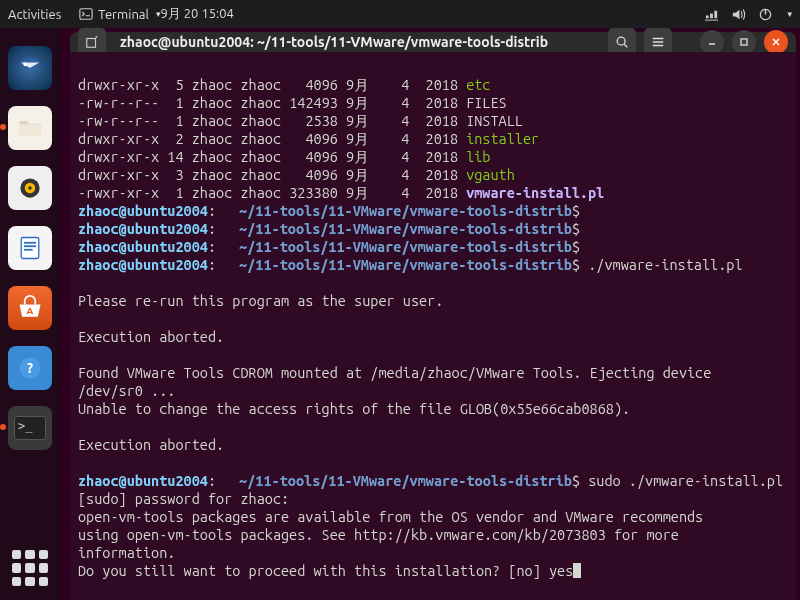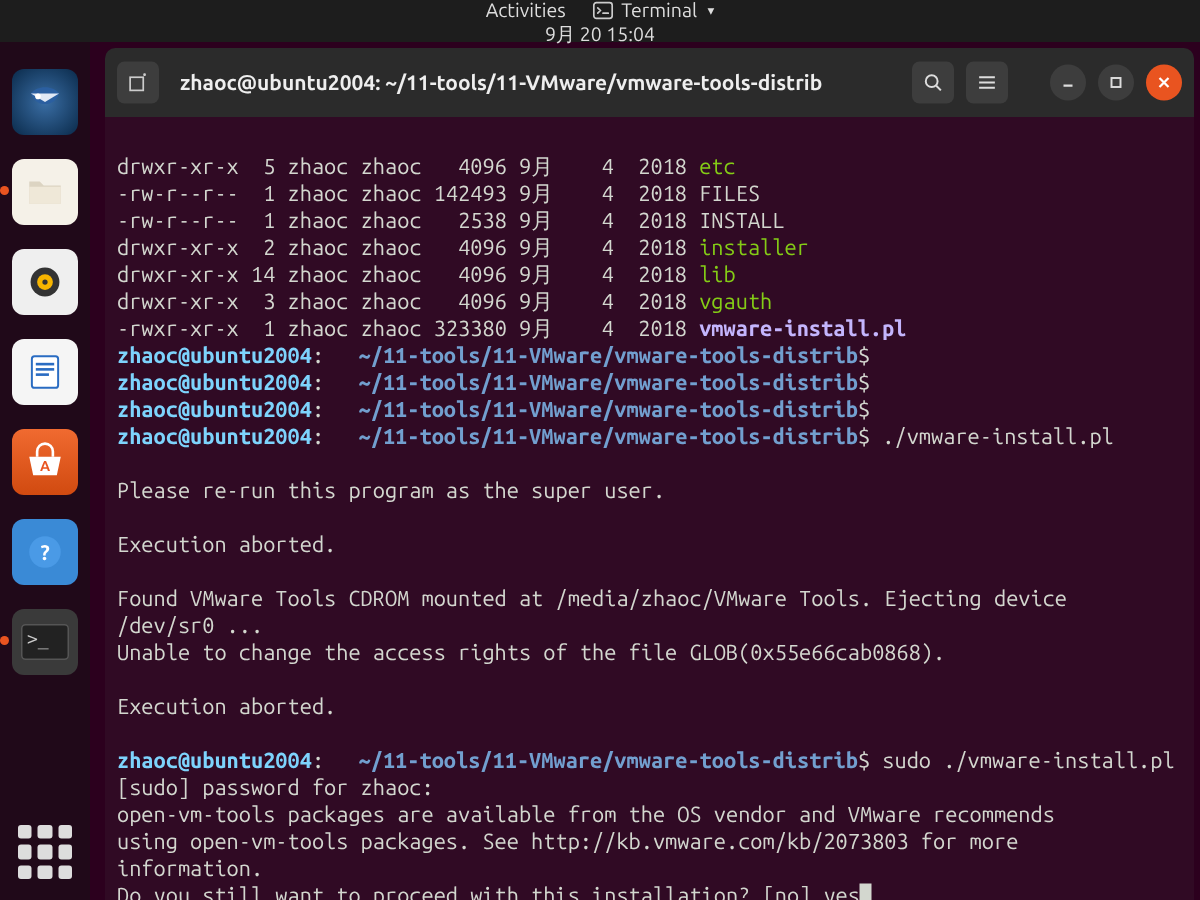--- a/index.html
+++ b/index.html
@@ -12,21 +12,20 @@
   }
   
   .topbar {
     height: 28px;
     background: #1d1d1d;
     color: #ddd;
     display: flex;
     align-items: center;
     font-size: 13px;
     padding: 0 8px;
-    flex-direction: column;
   }
   .topbar-left { display: flex; gap: 18px; align-items: center; }
   .topbar-center { flex: 1; text-align: center; }
   .topbar-right { display: flex; gap: 12px; align-items: center; }
   .topbar-item { display: flex; align-items: center; gap: 5px; cursor: pointer; }
   .dropdown-arrow { font-size: 9px; margin-left: 2px; }
 
   
   .dock {
     position: absolute;
@@ -74,21 +73,21 @@
   
   .window {
     position: absolute;
     left: 70px; top: 32px;
     right: 4px;
     bottom: 0;
     display: flex;
     flex-direction: column;
   }
   .title-bar {
-    height: 46px;
+    height: 20px;
     background: #2b2b2b;
     border-radius: 7px 7px 0 0;
     display: flex; align-items: center;
     padding: 0 8px;
     gap: 8px;
   }
   .title-btn {
     width: 28px; height: 28px;
     border-radius: 5px;
     background: #3d3d3d;

